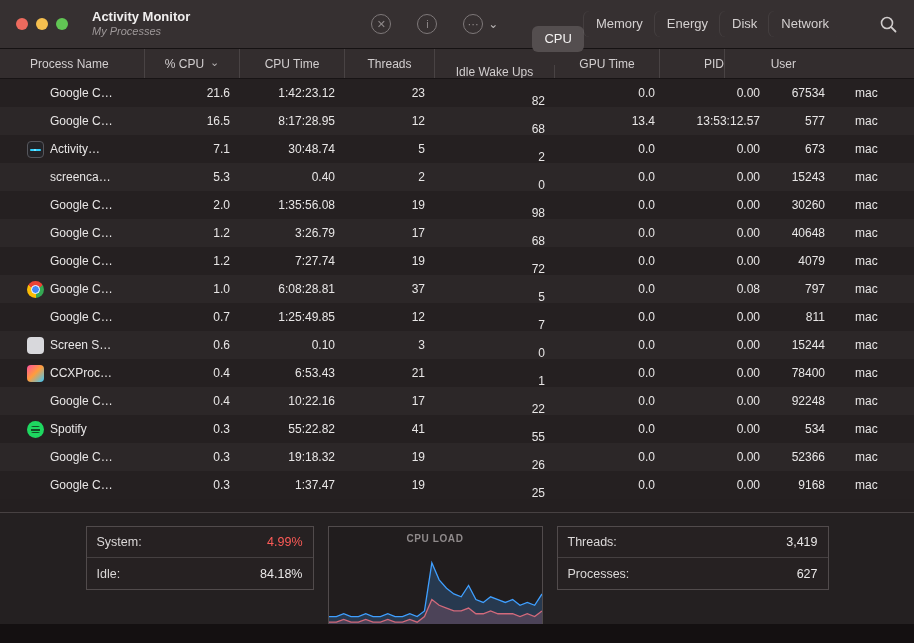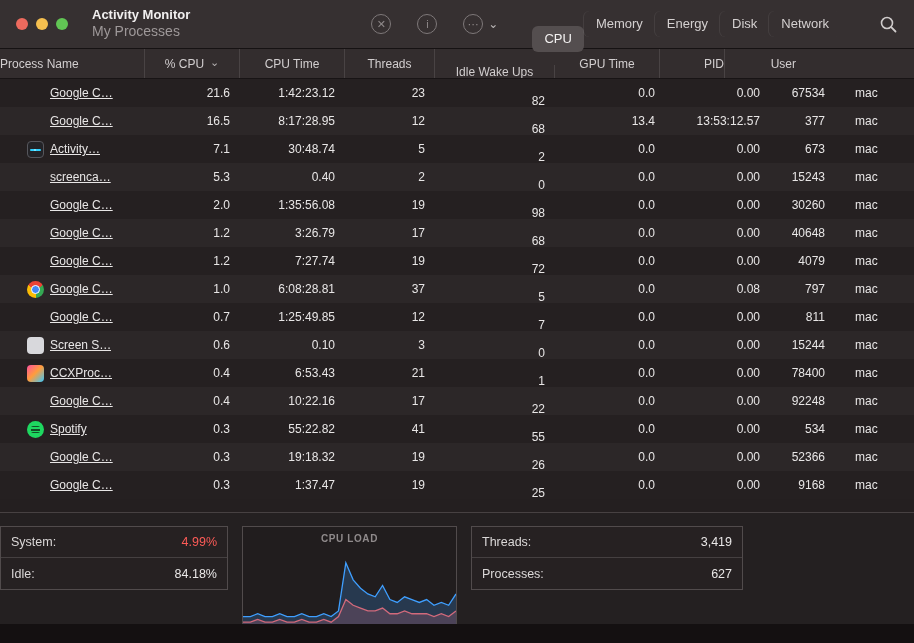--- a/index.html
+++ b/index.html
@@ -6,72 +6,72 @@
   html,body { background:#141011; }
   body { font-family: "Liberation Sans", "DejaVu Sans", sans-serif; -webkit-font-smoothing: antialiased; }
   .window { width:914px; height:624px; background:#241f20; overflow:hidden; position:relative; color:#e8e6e6; }
 
   
   .titlebar { height:49px; background:#363031; border-bottom:1px solid #161213; display:flex; align-items:center; padding:0 16px; }
   .lights { display:flex; gap:8px; }
   .light { width:12px; height:12px; border-radius:50%; }
   .title-block { margin-left:24px; line-height:1.25; }
   .win-title { font-size:13px; font-weight:700; color:#f1efef; }
-  .win-subtitle { font-size:14px; color:#9e9899; }
+  .win-subtitle { font-size:11px; color:#9e9899;font-style:italic; }
   .tb-spacer { flex:1; }
   .toolbar-actions { display:flex; align-items:center; gap:26px; margin-right:34px; }
   .tb-action { display:flex; align-items:center; gap:4px; cursor:default; }
   .tb-circle { width:20px; height:20px; border:1.5px solid #7e7879; border-radius:50%; color:#8e8889;
                display:flex; align-items:center; justify-content:center; font-size:11px; line-height:1; }
   .tb-chev { color:#b9b5b5; font-size:12px; margin-left:1px; }
   .segmented { display:flex; align-items:center; height:27px; border-radius:7px; }
   .seg { padding:0 12px; height:26px; line-height:26px; font-size:13px; color:#d4d0d0; border-radius:6px; cursor:default; }
   .seg + .seg { box-shadow:-1px 0 0 rgba(255,255,255,0.07); }
   .seg.sel { background:#544e4f; color:#f3f1f1; box-shadow:none;margin-top:30px; }
   .search-btn { margin-left:38px; display:flex; align-items:center; }
 
   
   .thead { height:30px; background:#332d2e; border-bottom:1px solid #181415; display:flex; align-items:stretch; }
   .hcell { display:flex; align-items:center; font-size:12px; color:#d2cecf; border-right:1px solid #494344; overflow:hidden; white-space:nowrap; }
   .hcell:last-child { border-right:none; }
-  .a-left   { justify-content:flex-start; }
+  .a-left   { justify-content:flex-start; padding-left:30px; }
   .a-center { justify-content:center; }
   .a-right  { justify-content:flex-end; padding-right:8px; }
   .sort-chev { margin-left:6px; color:#b5b1b1; font-size:11px; line-height:1; transform:translateY(-1px); }
 
   .c0{width:145px;flex:none;} .c1{width:95px;flex:none;} .c2{width:105px;flex:none;}
   .c3{width:90px;flex:none;}  .c4{width:120px;flex:none;margin-top:16px;} .c5{width:110px;flex:none;}
   .c6{width:105px;flex:none;} .c7{width:65px;flex:none;justify-content:flex-end;}  .c8{width:79px;flex:none;}
 
   .tbody { height:433px; background:#241f20; overflow:hidden; }
   .trow { display:flex; height:28px; align-items:center; background:#252021; font-size:12px; }
   .trow.alt { background:#2c2728; }
   .cell { overflow:hidden; white-space:nowrap; }
   .num { text-align:right; padding-right:10px; font-variant-numeric:tabular-nums; }
   .user { text-align:left; padding-left:20px; }
-  .namecell { display:flex; align-items:center; padding-left:27px;text-decoration:underline; }
+  .namecell { display:flex; align-items:center; padding-left:27px; }
   .pname { overflow:hidden; white-space:nowrap; }
 
   .picon { width:17px; height:17px; margin-right:6px; flex:none; position:relative; border-radius:4px; }
   .picon.none { background:transparent; }
   .picon.activity-monitor { background:#232327; border:1px solid #56565c; }
   .picon.activity-monitor::after { content:""; position:absolute; left:2px; right:2px; top:7px; height:2px;
       background:linear-gradient(90deg,#2fd1ff 0 35%, #7ce3ff 35% 55%, #2fd1ff 55% 100%); border-radius:1px; }
   .picon.chrome { border-radius:50%;
       background:conic-gradient(from -60deg, #ea4335 0 120deg, #34a853 120deg 240deg, #fbbc05 240deg 360deg); }
   .picon.chrome::after { content:""; position:absolute; left:50%; top:50%; width:7px; height:7px; margin:-4.5px 0 0 -4.5px;
       background:#4285f4; border:1px solid #fff; border-radius:50%; }
   .picon.screen-sharing { background:#d8d8dc; }
   .picon.ccx { background:linear-gradient(135deg,#ff4fa0 0%, #ff9d3c 48%, #37c8ff 100%); }
   .picon.spotify { border-radius:50%; background:#1ed760; }
   .picon.spotify::after { content:""; position:absolute; left:4px; right:4px; top:5px; height:7px;
       background:repeating-linear-gradient(180deg,#10351c 0 1.5px, transparent 1.5px 3.2px); border-radius:2px; opacity:.85; }
 
   
-  .footer { border-top:1px solid #474142; height:129px; background:#242021; display:flex; justify-content:flex-start; align-items:flex-start; padding-top:13px; gap:0; }
+  .footer { border-top:1px solid #474142; height:129px; background:#242021; display:flex; justify-content:center; align-items:flex-start; padding-top:13px; gap:0; }
   .fbox { border:1px solid #514b4c; background:#262122; }
   .stats { width:228px; }
   .stats.right { width:272px; margin-left:14px; }
   .stats .srow { display:flex; justify-content:space-between; align-items:center; height:31px; padding:0 10px; border-bottom:1px solid #454041; font-size:12.5px; }
   .stats .srow:last-child { border-bottom:none; }
   .slabel { color:#dbd8d8; }
   .svalue { font-variant-numeric:tabular-nums; color:#e9e7e7; }
   .graph { width:215px; height:102px; margin-left:14px; background:#211d1e; display:flex; flex-direction:column; }
   .graph-title { height:22px; display:flex; align-items:center; justify-content:center; font-size:10px; font-weight:700; letter-spacing:.6px; color:#8f8a8b; }
   .graph svg { display:block; width:100%; height:78px; }
@@ -165,21 +165,21 @@
         <div class="cell c0 namecell">
           <span class="picon none"></span>
           <span class="pname">Google C…</span>
         </div>
         <div class="cell num c1">16.5</div>
         <div class="cell num c2">8:17:28.95</div>
         <div class="cell num c3">12</div>
         <div class="cell num c4">68</div>
         <div class="cell num c5">13.4</div>
         <div class="cell num c6">13:53:12.57</div>
-        <div class="cell num c7">377</div>
+        <div class="cell num c7">577</div>
         <div class="cell user c8">mac</div>
       </div>
       <div class="trow">
         <div class="cell c0 namecell">
           <span class="picon activity-monitor"></span>
           <span class="pname">Activity…</span>
         </div>
         <div class="cell num c1">7.1</div>
         <div class="cell num c2">30:48.74</div>
         <div class="cell num c3">5</div>

